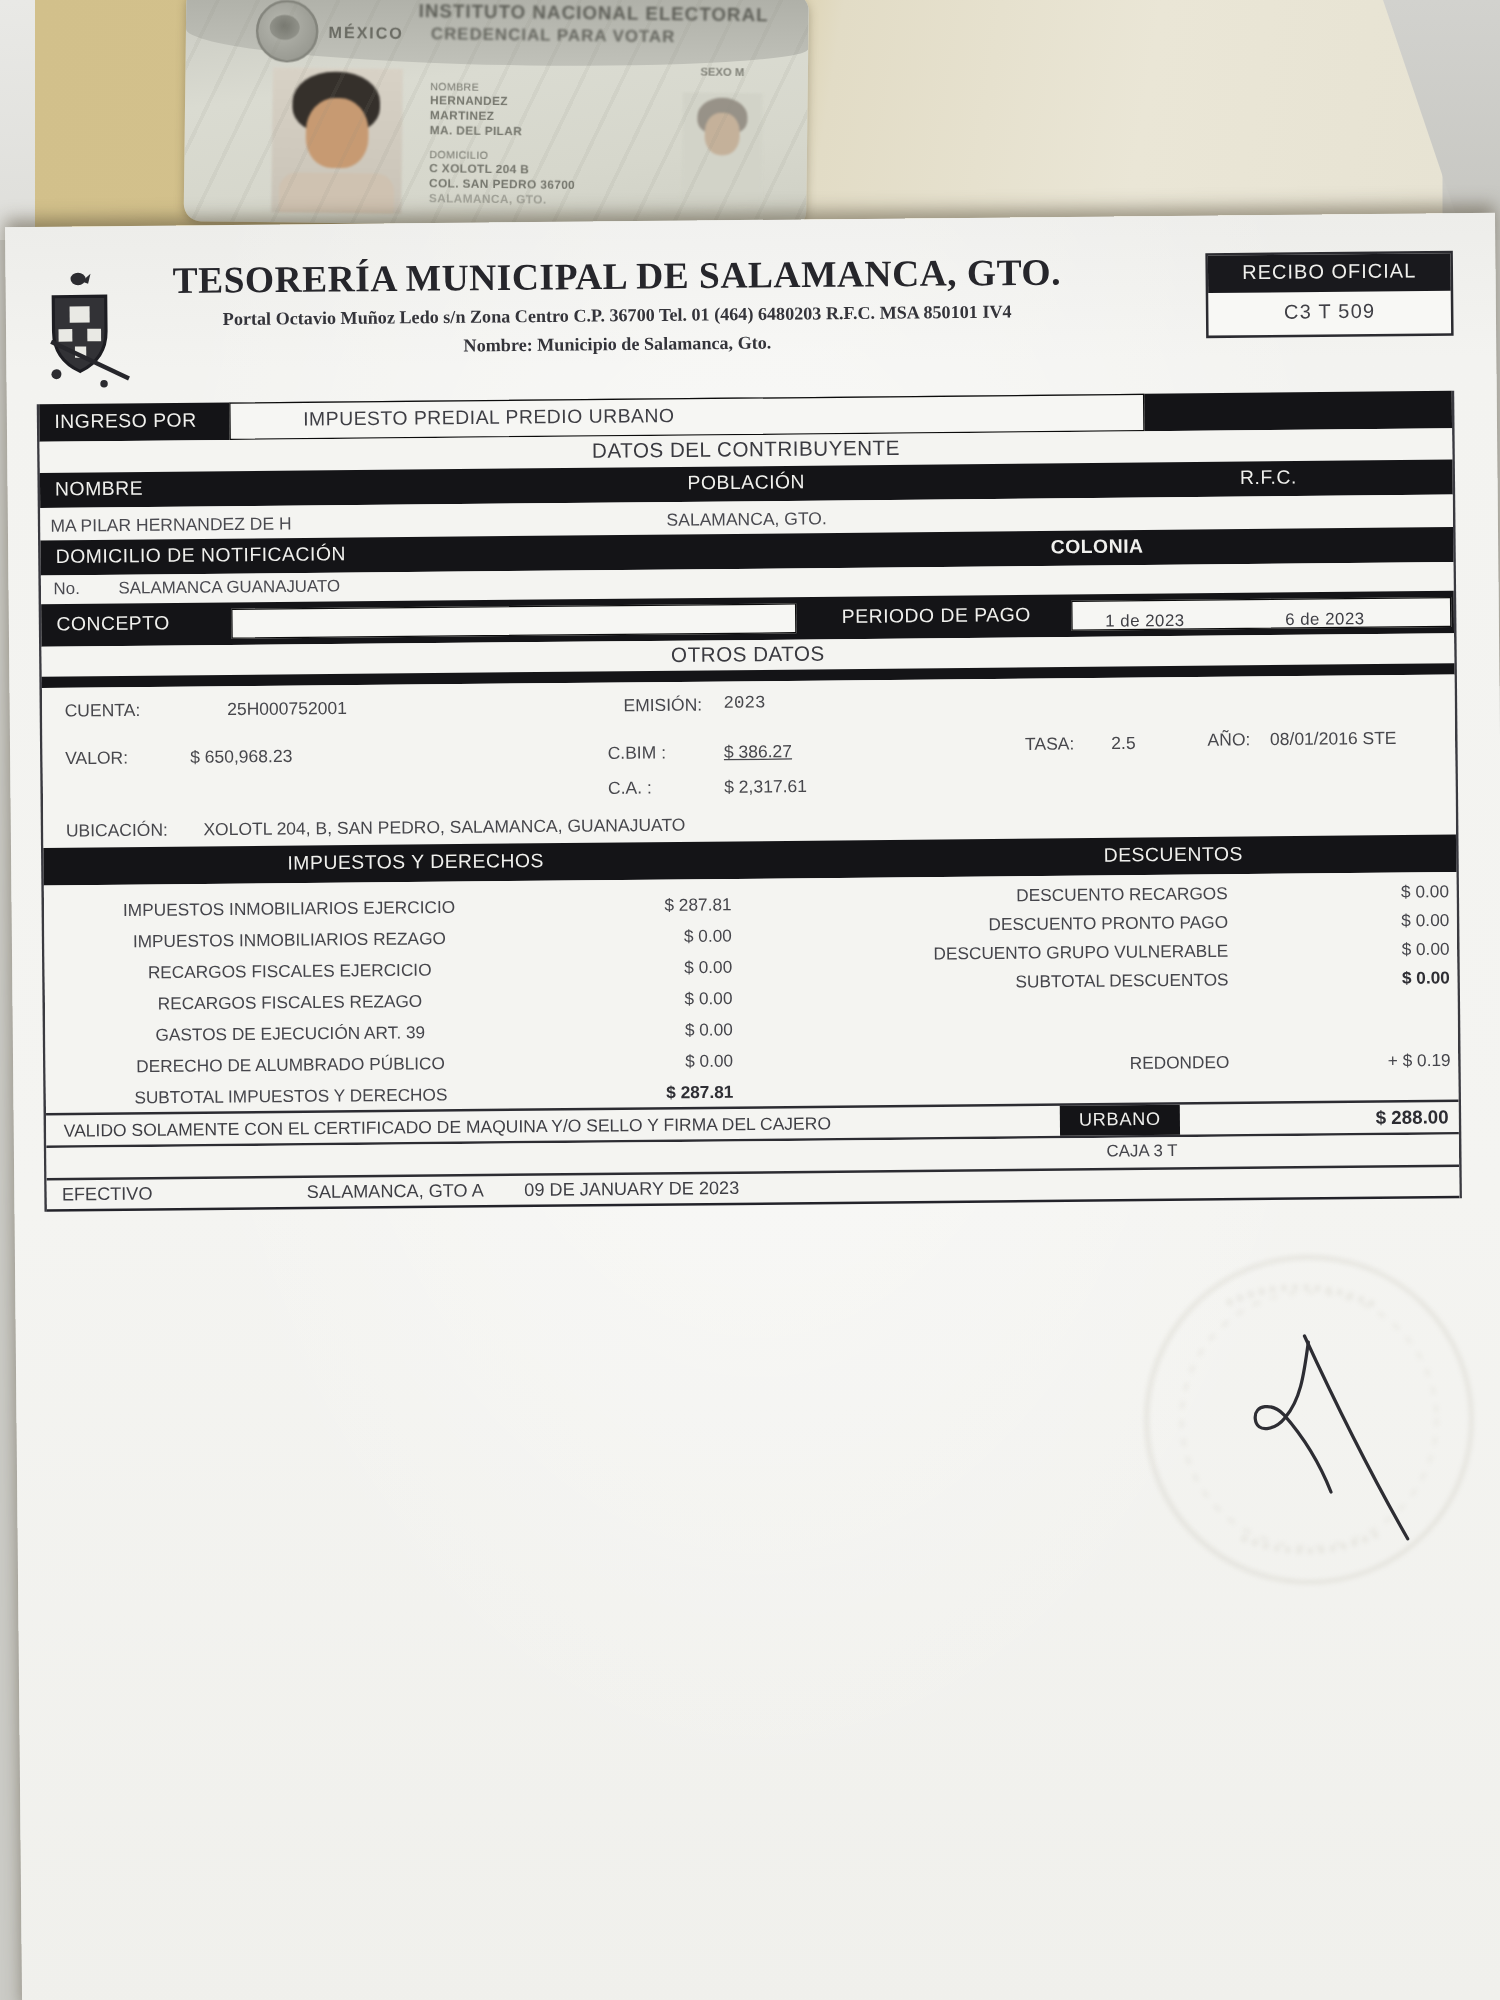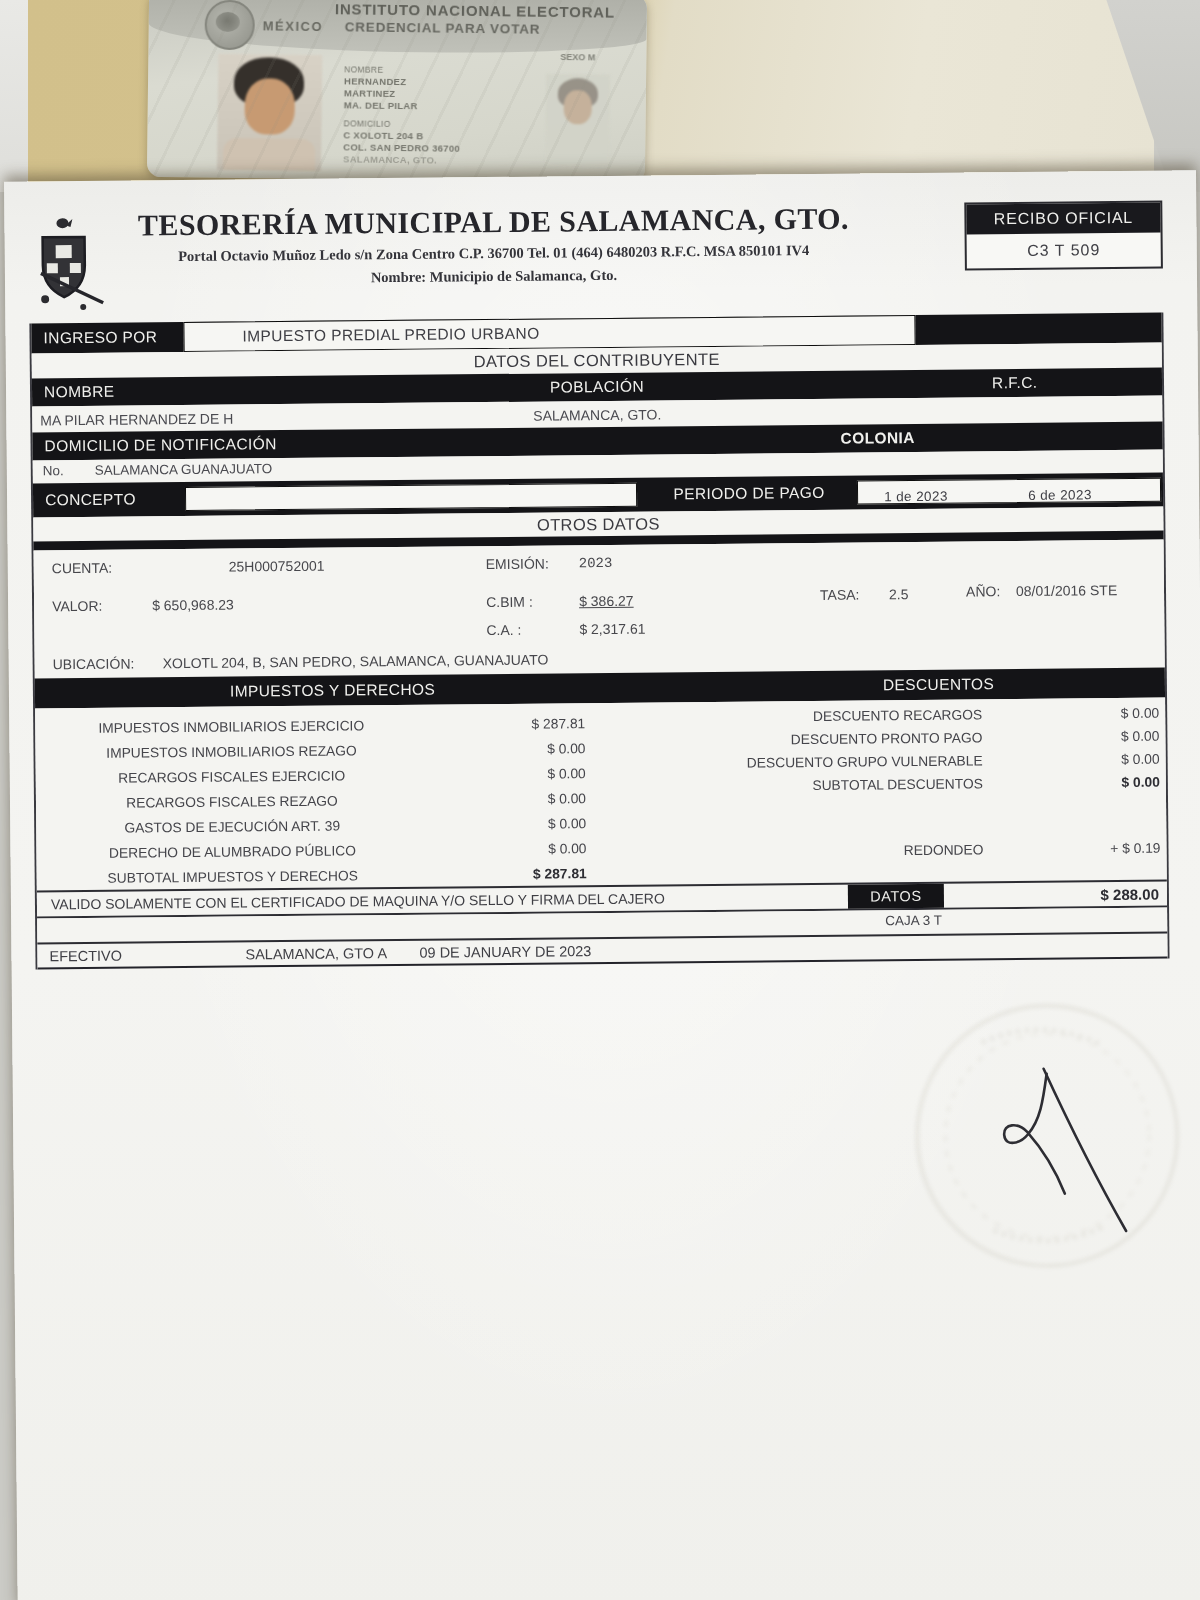--- a/index.html
+++ b/index.html
@@ -235,22 +235,22 @@
           <span style="left:26px;">1 de 2023</span>
           <span style="left:170px;">6 de 2023</span>
         </div>
       </div>
 
       <div class="row r-otros">OTROS DATOS</div>
       <div class="row r-div"></div>
 
       <div class="row r-open">
         <span style="left:18px;top:10px;text-align:center;">CUENTA:</span>
-        <span style="left:148px;top:10px;margin-left:47px;">25H000752001</span>
-        <span style="left:452px;top:10px;">EMISIÓN:</span>
+        <span style="left:148px;top:10px;">25H000752001</span>
+        <span style="left:465px;top:10px;">EMISIÓN:</span>
         <span style="left:545px;top:10px;font-family:Liberation Mono, monospace;">2023</span>
 
         <span style="left:18px;top:48px;">VALOR:</span>
         <span style="left:118px;top:48px;">$ 650,968.23</span>
         <span style="left:452px;top:48px;">C.BIM  :</span>
         <span style="left:545px;top:48px;text-decoration:underline;">$ 386.27</span>
         <span style="left:786px;top:44px;">TASA:</span>
         <span style="left:855px;top:44px;">2.5</span>
         <span style="left:932px;top:42px;">AÑO:</span>
         <span style="left:982px;top:42px;">08/01/2016 STE</span>
@@ -319,21 +319,21 @@
         </div>
 
         <div class="redondeo">
           <div class="lab">REDONDEO</div>
           <div class="amt">+ $ 0.19</div>
         </div>
       </div>
 
       <div class="row r-total">
         <div class="valido">VALIDO SOLAMENTE CON EL CERTIFICADO DE MAQUINA Y/O SELLO Y FIRMA DEL CAJERO</div>
-        <div class="tbox">DATOS</div>
+        <div class="tbox">URBANO</div>
         <div class="tval">$ 288.00</div>
       </div>
 
       <div class="row r-caja">
         <span>CAJA 3 T</span>
       </div>
 
       <div class="row r-efectivo">
         <span style="left:12px;">EFECTIVO</span>
         <span style="left:208px;">SALAMANCA, GTO A</span>

